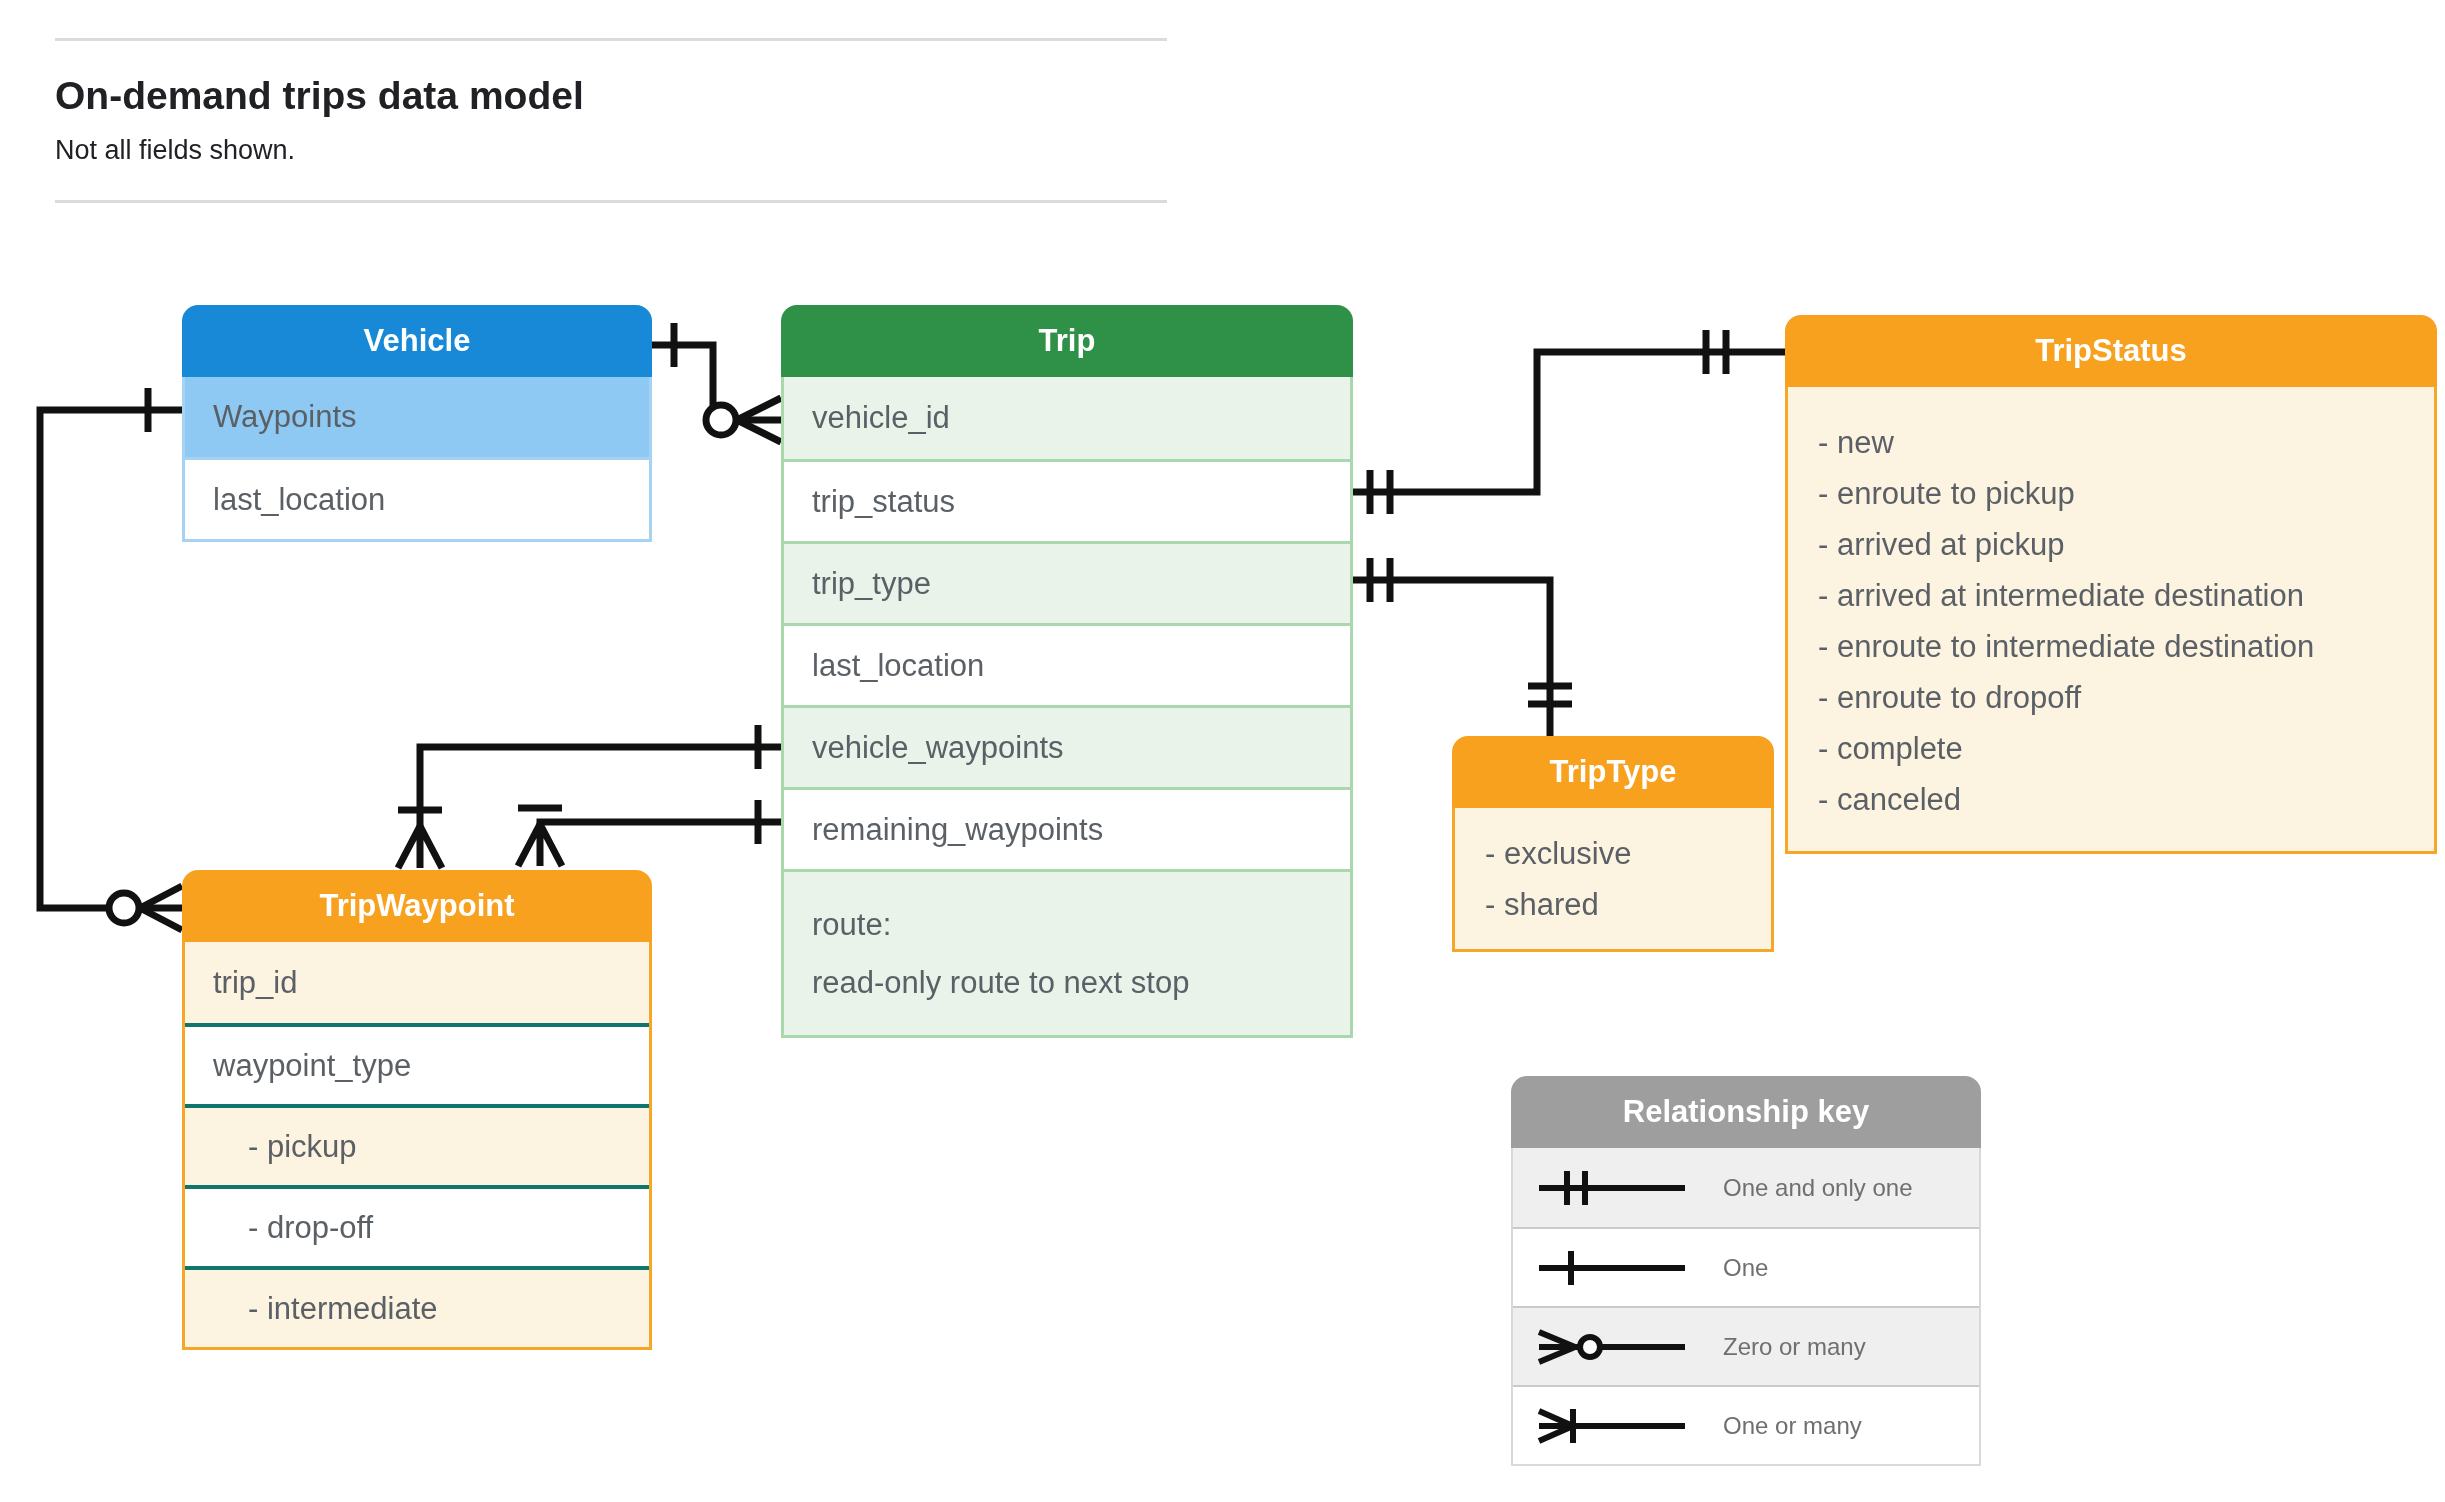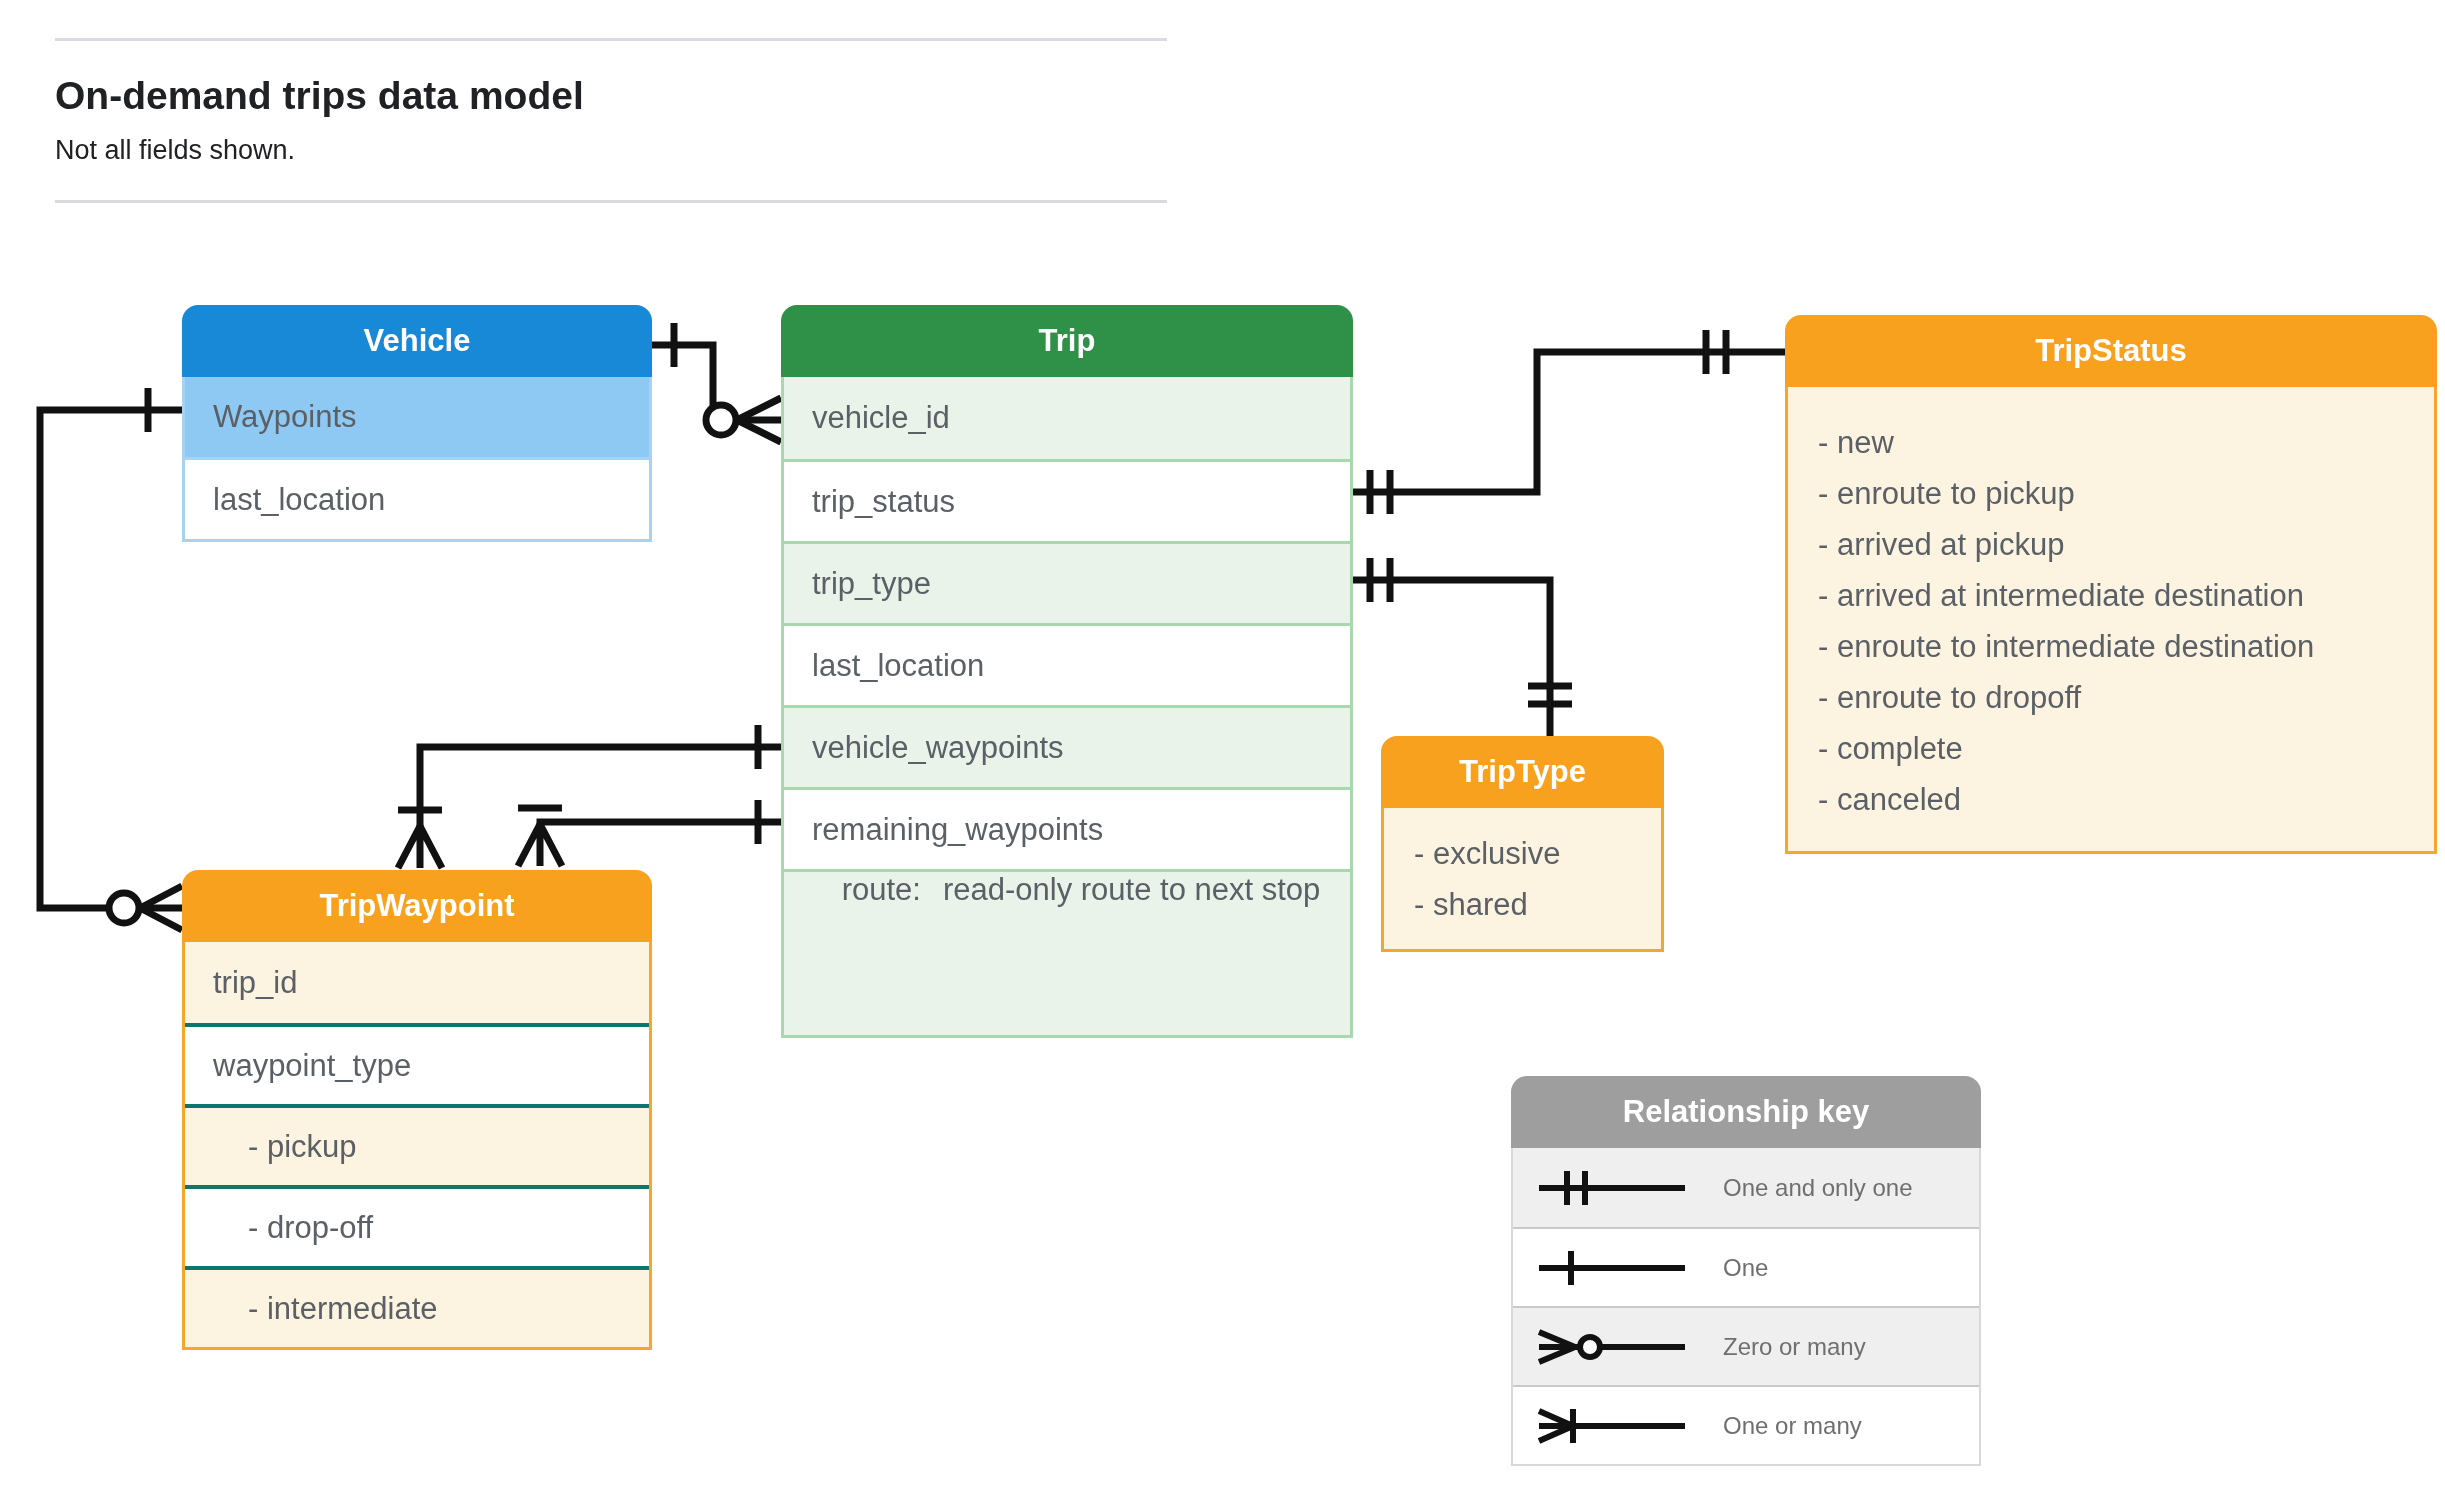--- a/index.html
+++ b/index.html
@@ -37,21 +37,21 @@
   .vehicle .entity-header{background:#1789d6;}
   .vehicle .entity-body{border:3px solid #a6d3f3;border-top:none;}
   .vehicle .row{border-top:3px solid #a6d3f3;height:82px;}
   .vehicle .row:first-child{border-top:none;background:#8ec9f3;height:80px;}
   
   .trip .entity-header{background:#2f9048;}
   .trip .entity-body{border:3px solid #a9d8ae;border-top:none;}
   .trip .row{border-top:3px solid #a9d8ae;}
   .trip .row:first-child{border-top:none;}
   .trip .row.tint{background:#e9f3ea;}
-  .trip .row.tall{height:166px;flex-direction:row;align-items:flex-start;justify-content:center;gap:22px;}
+  .trip .row.tall{height:166px;flex-direction:column;align-items:flex-start;justify-content:center;gap:22px;}
   
   .orange .entity-header{background:#f8a11f;}
   .orange .entity-body{border:3px solid #f6a728;border-top:none;background:#fdf3e1;}
   .orange .row{border-top:4px solid #0f766e;}
   .orange .row:first-child{border-top:none;}
   .orange .row.cream{background:#fdf3e1;}
   .orange .row.white{background:#ffffff;}
   .value-list{padding:30px 20px 0 30px;font-size:31px;color:#5a6065;line-height:51px;}
   
   .legend .entity-header{background:#9e9e9e;}
@@ -167,21 +167,21 @@
       <div>- arrived at pickup</div>
       <div>- arrived at intermediate destination</div>
       <div>- enroute to intermediate destination</div>
       <div>- enroute to dropoff</div>
       <div>- complete</div>
       <div>- canceled</div>
     </div>
   </div>
 </div>
 
-<div class="entity orange" style="left:1381px;top:736px;width:283px;border-radius:29px;">
+<div class="entity orange" style="left:1452px;top:736px;width:322px;border-radius:29px;">
   <div class="entity-header">TripType</div>
   <div class="entity-body" style="height:144px;">
     <div class="value-list" style="padding-top:20px;">
       <div>- exclusive</div>
       <div>- shared</div>
     </div>
   </div>
 </div>
 
 <div class="entity orange" style="left:182px;top:870px;width:470px;">

